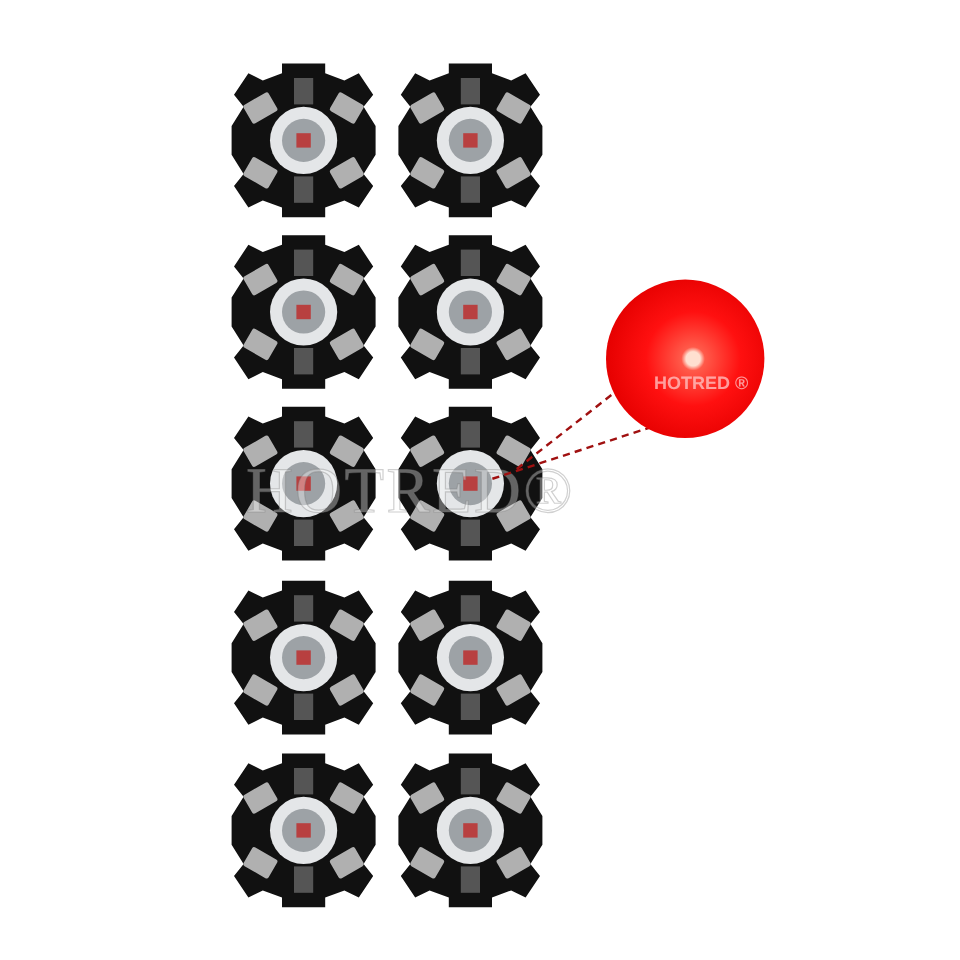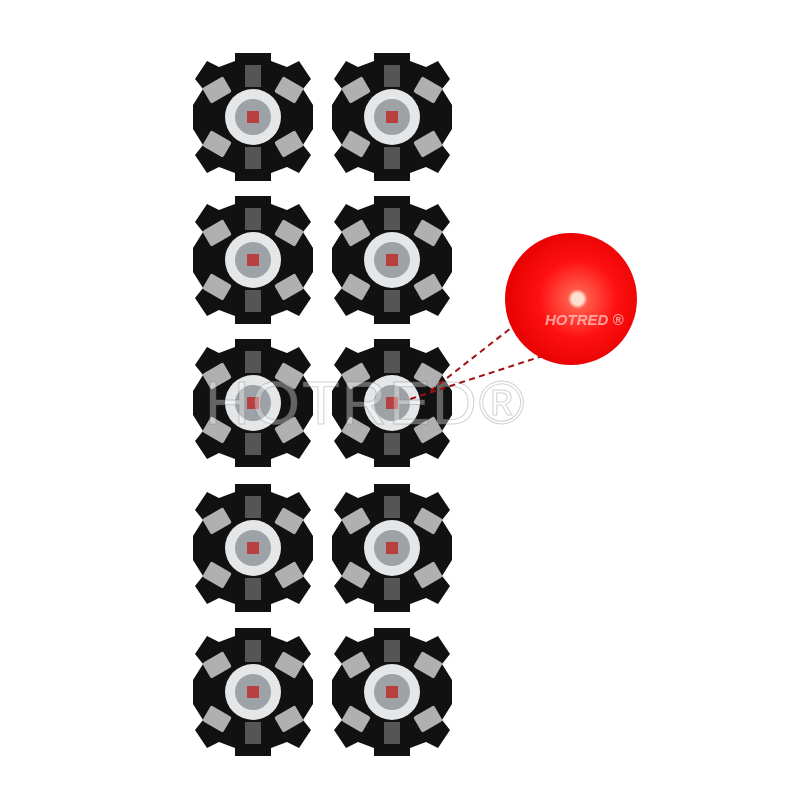--- a/index.html
+++ b/index.html
@@ -1,21 +1,21 @@
 <!DOCTYPE html>
 <html><head>
 <meta charset="utf-8">
 <style>
   html, body { margin:0; padding:0; background:#ffffff; }
   body { width:800px; height:800px; position:relative; overflow:hidden; font-family:"Liberation Sans", sans-serif; }
   .board { position:absolute; width:140px; height:140px; }
   .board svg { width:140px; height:140px; display:block; }
-  .watermark { position:absolute; left:205px; top:367px; font-size:62px; color:rgba(255,255,255,0.35); letter-spacing:2px; font-family:Liberation Sans, sans-serif; -webkit-text-stroke:1px rgba(120,120,120,0.35); }
+  .watermark { position:absolute; left:205px; top:378px; font-size:54px; color:rgba(255,255,255,0.35); letter-spacing:2px; font-family:Liberation Serif, serif; -webkit-text-stroke:1px rgba(120,120,120,0.35); }
   .zoom-circle { position:absolute; left:505px; top:233px; width:132px; height:132px; border-radius:50%; background:radial-gradient(circle at 55% 50%, #ffe0d0 0 6%, #ff5a4a 10%, #ff1010 40%, #e50000 75%, #d10000 100%); overflow:hidden; }
-  .zoom-wm { position:absolute; left:40px; top:78px; color:rgba(255,200,200,0.75); font-size:15px; font-style:italic; font-weight:bold; }
+  .zoom-wm { position:absolute; left:40px; top:78px; color:rgba(255,200,200,0.75); font-size:15px; font-weight:bold; }
   .dash { position:absolute; height:0; border-top:2px dashed #a01010; transform-origin:0 0; }
 </style>
 </head>
 <body>
 
 <div id="boards">
     <div class="board" style="left: 183px; top: 47px;">
     <svg viewBox="0 0 140 140">
       <path d="M52 6 H88 V14 L104 20 L116 14 L128 32 L120 42 L130 58 V82 L120 98 L128 108 L116 126 L104 120 L88 126 V134 H52 V126 L36 120 L24 126 L12 108 L20 98 L10 82 V58 L20 42 L12 32 L24 14 L36 20 L52 14 Z" fill="#111"></path>
       <rect x="22" y="34" width="24" height="18" rx="2" transform="rotate(-30 34 43)" fill="#b0b0b0"></rect>

